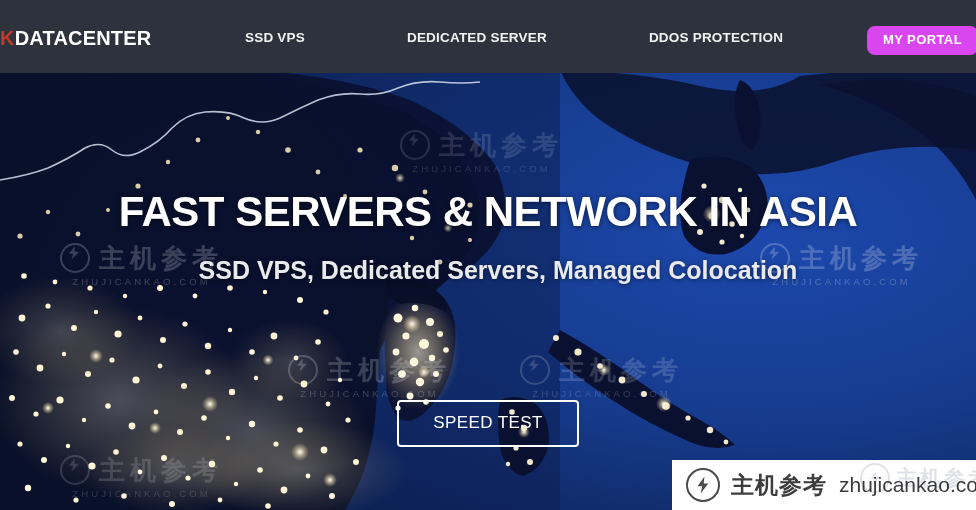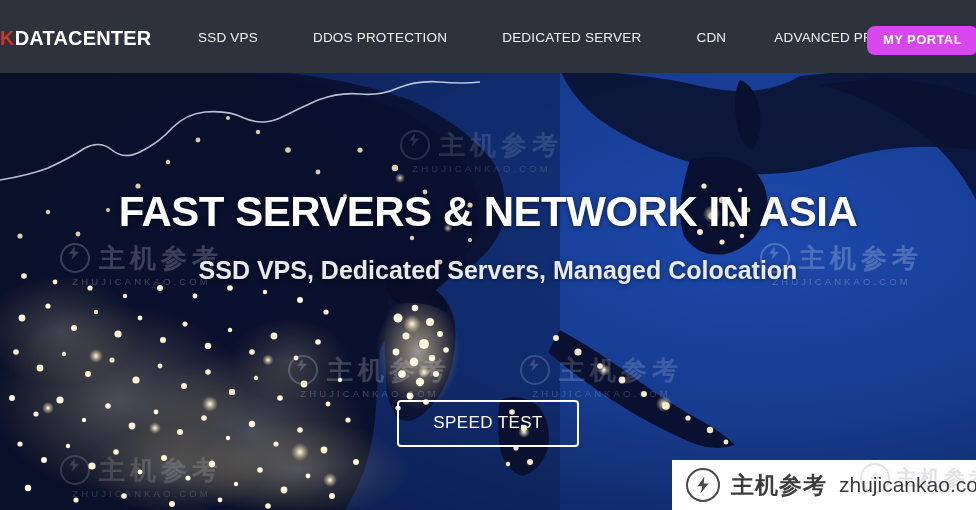--- a/index.html
+++ b/index.html
@@ -67,26 +67,27 @@
     position: absolute;
     left: 198px;
     top: 30px;
     display: flex;
     align-items: center;
     gap: 0px;
   }
   .nav-link {
     color: #f2f2f2;
     font-size: 13.5px;
-    font-weight: normal;
+    font-weight: bold;
     letter-spacing: 0.2px;
     white-space: nowrap;
     text-decoration: none;
     cursor: pointer;
     line-height: 16px;
+    margin-left: 47px;
   }
   .nav-gap-1 { margin-right: 55px; }
   .nav-gap-2 { margin-right: 55px; }
   .nav-gap-3 { margin-right: 55px; }
   .nav-gap-4 { margin-right: 48px; }
   .caret {
     display: inline-block;
     margin-left: 12px;
     width: 0; height: 0;
     border-left: 5px solid transparent;
@@ -601,22 +602,22 @@
 
   <div class="navbar">
     <div class="nav-inner">
 
       <div class="logo">
         <span class="k">K</span><span>DATACENTER</span>
       </div>
 
       <div class="nav-links">
         <a class="nav-link nav-gap-1" href="#">SSD VPS</a>
+        <a class="nav-link nav-gap-2" href="#">DEDICATED SERVER</a>
         <a class="nav-link nav-gap-3" href="#">DDOS PROTECTION</a>
-        <a class="nav-link nav-gap-2" href="#">DEDICATED SERVER</a>
         <a class="nav-link nav-gap-4" href="#">CDN</a>
         <a class="nav-link" href="#"><span>ADVANCED PRODUCTS</span><span class="caret"></span></a>
       </div>
 
       <button class="portal-btn">MY PORTAL</button>
 
     </div>
   </div>
 
   <div class="brand-badge">

